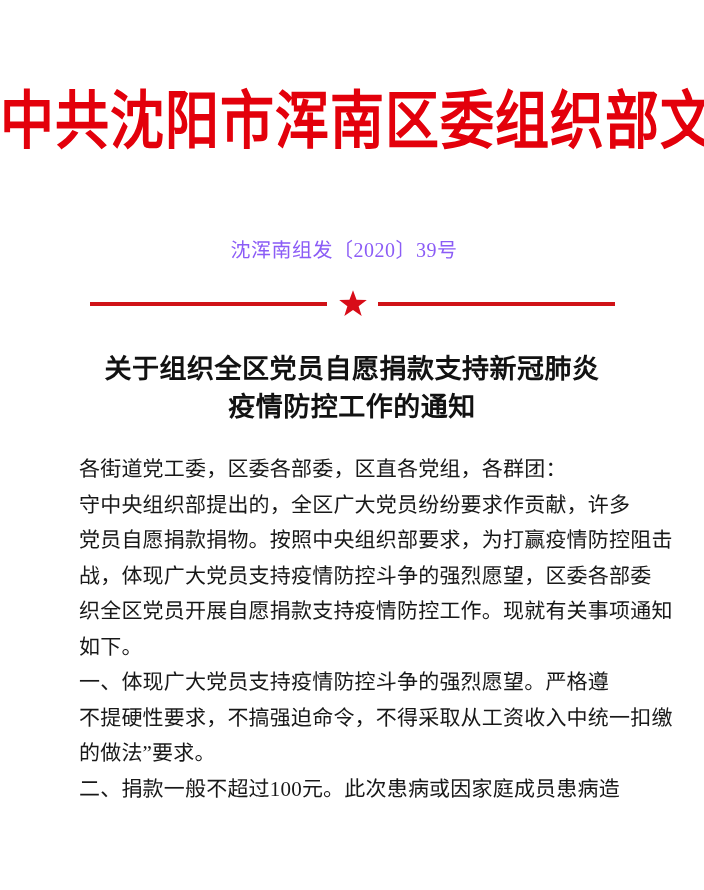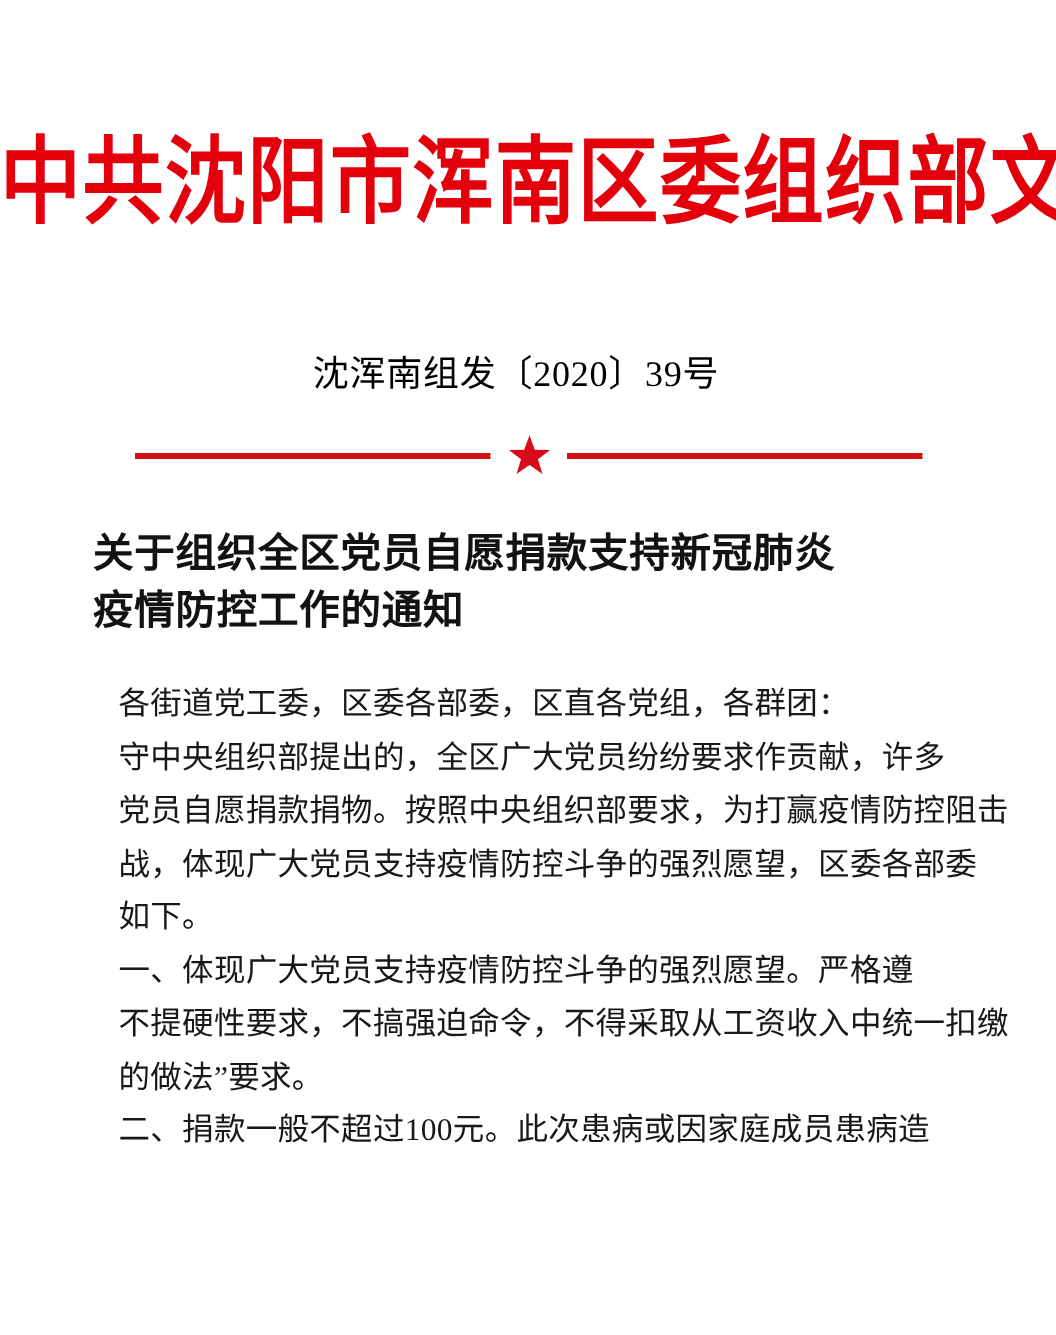--- a/index.html
+++ b/index.html
@@ -44,24 +44,24 @@
     transform-origin: center top;
   }
 
   
   .doc-number {
     position: absolute;
     top: 236px;
     left: 0;
     width: 688px;
     text-align: center;
-    font-size: 24px;
+    font-size: 20px;
     line-height: 28px;
     letter-spacing: 0.5px;
-    color: #000000;
+    color: #8b5cf6;
   }
 
   
   .red-rule {
     position: absolute;
     top: 293px;
     left: 90px;
     width: 525px;
     height: 22px;
     display: flex;
@@ -82,20 +82,21 @@
     display: block;
     margin-top: -1px;
   }
 
   
   .doc-title {
     position: absolute;
     top: 350px;
     left: 62px;
     width: 580px;
+    text-align: center;
     font-family: "Liberation Sans", "DejaVu Sans", sans-serif;
     font-weight: bold;
     font-size: 27px;
     line-height: 38px;
     letter-spacing: 0.5px;
     color: #121212;
   }
   .doc-title .line {
     display: block;
     white-space: nowrap;
@@ -141,20 +142,21 @@
   <div class="doc-title">
     <span class="line">关于组织全区党员自愿捐款支持新冠肺炎</span>
     <span class="line">疫情防控工作的通知</span>
   </div>
 
   <div class="body-text">
     <p>各街道党工委，区委各部委，区直各党组，各群团：</p>
     <p>守中央组织部提出的，全区广大党员纷纷要求作贡献，许多</p>
     <p>党员自愿捐款捐物。按照中央组织部要求，为打赢疫情防控阻击</p>
     <p>战，体现广大党员支持疫情防控斗争的强烈愿望，区委各部委</p>
+    <p>织全区党员开展自愿捐款支持疫情防控工作。现就有关事项通知</p>
     <p>如下。</p>
     <p>一、体现广大党员支持疫情防控斗争的强烈愿望。严格遵</p>
     <p>不提硬性要求，不搞强迫命令，不得采取从工资收入中统一扣缴</p>
     <p>的做法”要求。</p>
     <p>二、捐款一般不超过100元。此次患病或因家庭成员患病造</p>
   </div>
 
 </div>
 
 </body></html>

